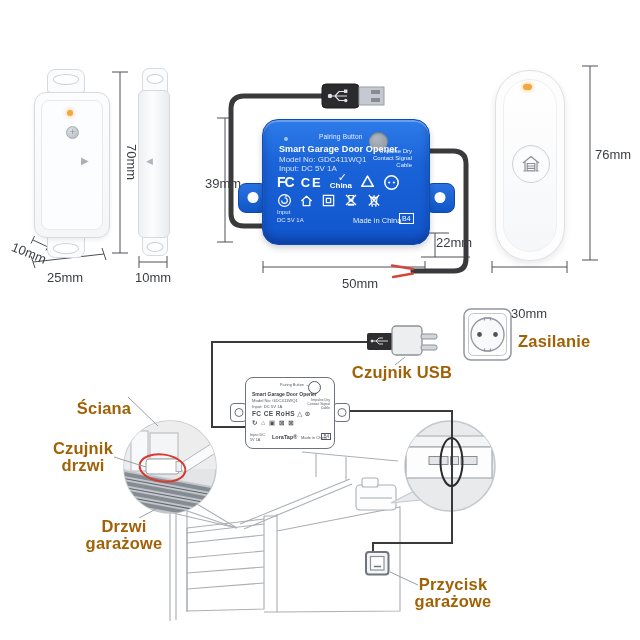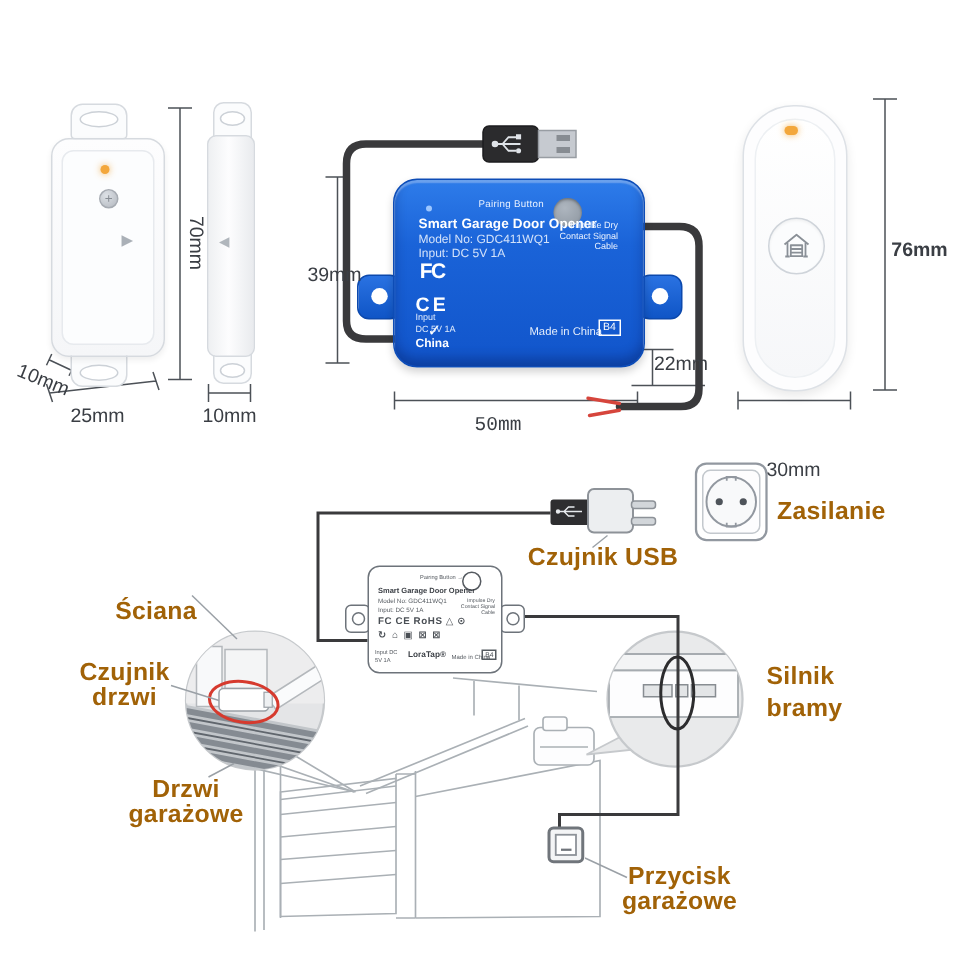--- a/index.html
+++ b/index.html
@@ -40,21 +40,21 @@
         color:#fff;}
   .op-led{position:absolute;left:21px;top:17px;width:4px;height:4px;border-radius:50%;background:#9cc6ff;}
   .op-pairing{position:absolute;left:56px;top:13px;font-size:6.5px;color:#e8f1ff;letter-spacing:.2px;}
   .op-btn{position:absolute;left:106px;top:12px;width:19px;height:19px;border-radius:50%;
         background:radial-gradient(circle at 40% 35%,#aeb6bf,#8b949e);
         box-shadow:inset 0 1px 2px rgba(0,0,0,.35);}
   .op-title{position:absolute;left:16px;top:24px;font-size:9px;font-weight:bold;letter-spacing:.1px;}
   .op-model{position:absolute;left:16px;top:35px;font-size:8px;color:#d3e2fa;}
   .op-input{position:absolute;left:16px;top:44px;font-size:8px;color:#d3e2fa;}
   .op-note{position:absolute;right:17px;top:28px;font-size:6px;line-height:7px;text-align:right;color:#e8f1ff;}
-  .cert-row{position:absolute;left:14px;display:flex;align-items:center;gap:7px;flex-direction:column;}
+  .cert-row{position:absolute;left:14px;display:flex;align-items:center;gap:7px;}
   .fcc{font-weight:bold;font-size:14px;letter-spacing:-1px;}
   .ce{font-size:13px;letter-spacing:2px;font-weight:bold;}
   .rohs{position:relative;font-size:8px;font-weight:bold;padding-top:7px;}
   .rohs .chk{position:absolute;top:-3px;left:8px;font-size:11px;font-weight:normal;}
   .op-side{position:absolute;left:14px;top:88px;font-size:6px;line-height:8px;color:#dfeafc;}
   .op-made{position:absolute;left:90px;top:96px;font-size:7.5px;color:#e6eefb;}
   .op-batch{position:absolute;left:136px;top:93px;font-size:7px;border:1px solid #fff;padding:0 2px;line-height:9px;}
 
   
   .remote{position:absolute;left:495px;top:70px;width:68px;height:189px;border-radius:34px;z-index:3;
@@ -323,23 +323,23 @@
         </g>
       </svg>
     </div>
   </div>
 
   <div class="dim rot90" style="left:131px;top:162px;">70mm</div>
   <div class="dim ctr" style="left:65px;top:277px;">25mm</div>
   <div class="dim rot20" style="left:29px;top:253px;">10mm</div>
   <div class="dim ctr" style="left:153px;top:277px;">10mm</div>
   <div class="dim ctr" style="left:223px;top:183px;">39mm</div>
-  <div class="dim ctr" style="left:332px;top:283px;font-family:Liberation Mono, monospace;">50mm</div>
+  <div class="dim ctr" style="left:360px;top:283px;">50mm</div>
   <div class="dim ctr" style="left:454px;top:242px;">22mm</div>
-  <div class="dim ctr" style="left:613px;top:166px;font-weight:bold;">76mm</div>
+  <div class="dim ctr" style="left:613px;top:154px;">76mm</div>
   <div class="dim ctr" style="left:529px;top:283px;margin-top:30px;">30mm</div>
 
   <div class="mini-tab" style="left:230px;top:403px;">
       <span class="hole"></span>
     </div>
   <div class="mini-tab" style="left:333px;top:403px;">
       <span class="hole"></span>
     </div>
   <div class="mini-dev">
     <div class="md-pairing">Pairing Button →</div>
@@ -360,22 +360,18 @@
   <div class="lbl ctr" style="left:402px;top:372px;">Czujnik USB</div>
   <div class="lbl ctr" style="left:104px;top:392px;margin-top:16px;">Ściana</div>
   <div class="lbl ctr center" style="left:83px;top:457px;">
     <span class="ln">Czujnik</span>
     <span class="ln">drzwi</span>
   </div>
   <div class="lbl ctr center" style="left:124px;top:535px;">
     <span class="ln">Drzwi</span>
     <span class="ln">garażowe</span>
   </div>
-  <div class="lbl lbl21" style="left:511px;top:441px;">
-    <span class="ln">Silnik</span>
-    <span class="ln">bramy</span>
-  </div>
   <div class="lbl ctr center" style="left:453px;top:593px;">
     <span class="ln">Przycisk</span>
     <span class="ln">garażowe</span>
   </div>
 
 </div>
 
 </body></html>

